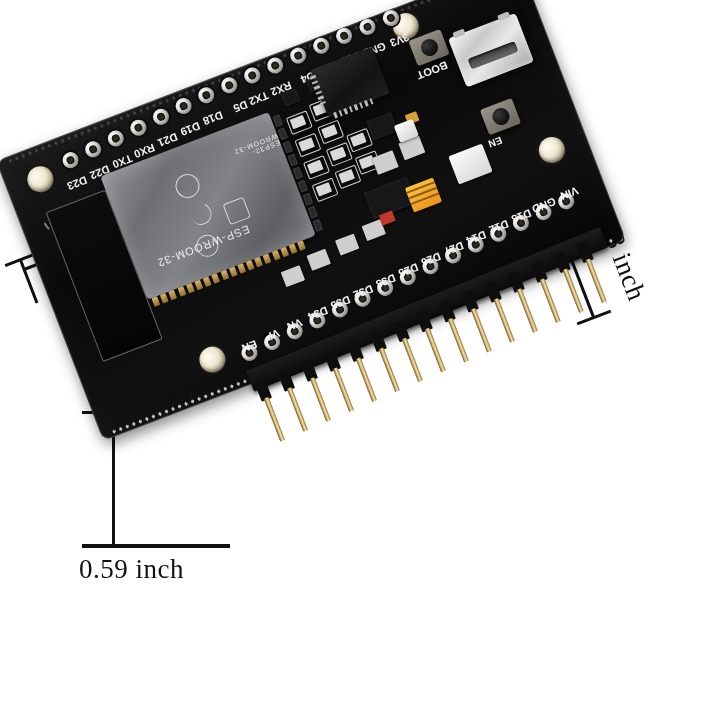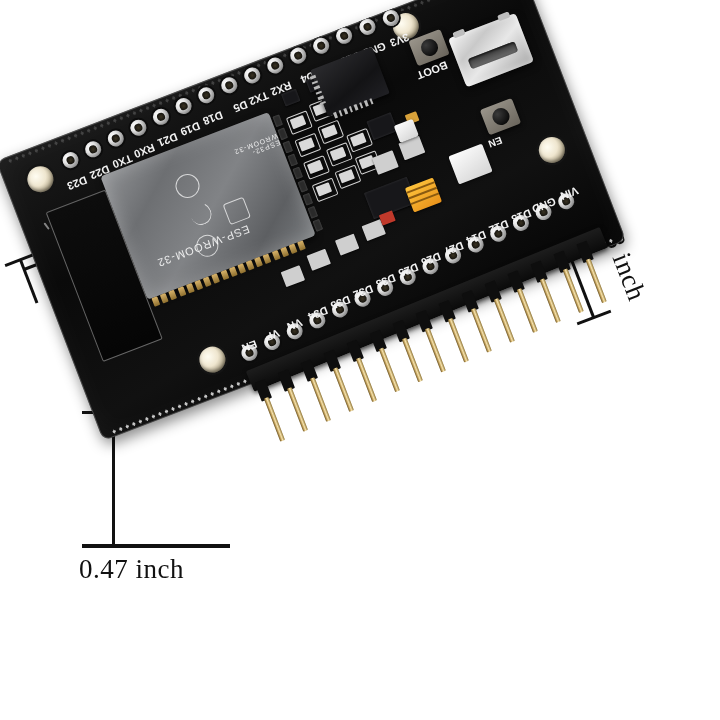--- a/index.html
+++ b/index.html
@@ -187,21 +187,21 @@
     <div class="dim-line" style="left:524px;top:140px;width:3px;height:190px;transform:rotate(-21deg);transform-origin:50% 0;"></div>
     <div class="dim-line" style="left:508px;top:139px;width:36px;height:3px;transform:rotate(-21deg);transform-origin:50% 50%;"></div>
     <div class="dim-line" style="left:576px;top:316px;width:36px;height:3px;transform:rotate(-21deg);transform-origin:50% 50%;"></div>
     <div class="dim-label" style="left:600px;top:186px;font-size:27px;transform:rotate(69deg);transform-origin:0 50%;">1.18 inch</div>
   </div>
 
   <div>
     <div class="dim-line" style="left:112px;top:413px;width:3px;height:134px;"></div>
     <div class="dim-line" style="left:82px;top:411px;width:64px;height:3px;"></div>
     <div class="dim-line" style="left:82px;top:544px;width:148px;height:4px;"></div>
-    <div class="dim-label" style="left:79px;top:554px;font-size:27px;">0.47 inch</div>
+    <div class="dim-label" style="left:79px;top:554px;font-size:27px;">0.59 inch</div>
   </div>
 
   <div class="board-wrap">
     <div class="pcb">
 
       <div class="edge-dots top"></div>
       <div class="edge-dots bot"></div>
 
       <div class="hole" style="left:22px;top:20px;"></div>
       <div class="hole" style="left:418px;top:8px;"></div>

